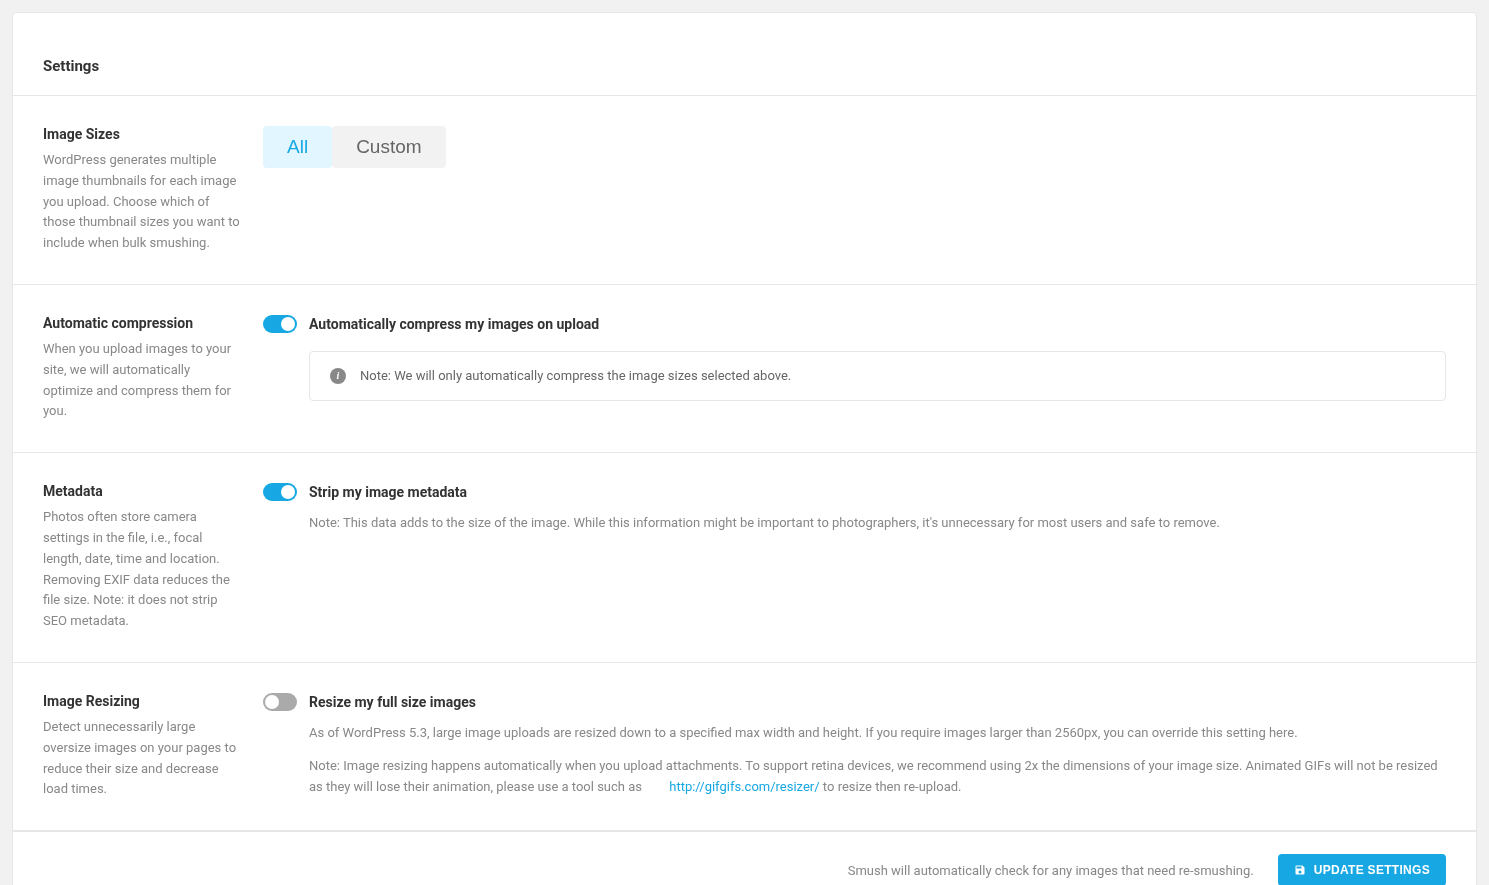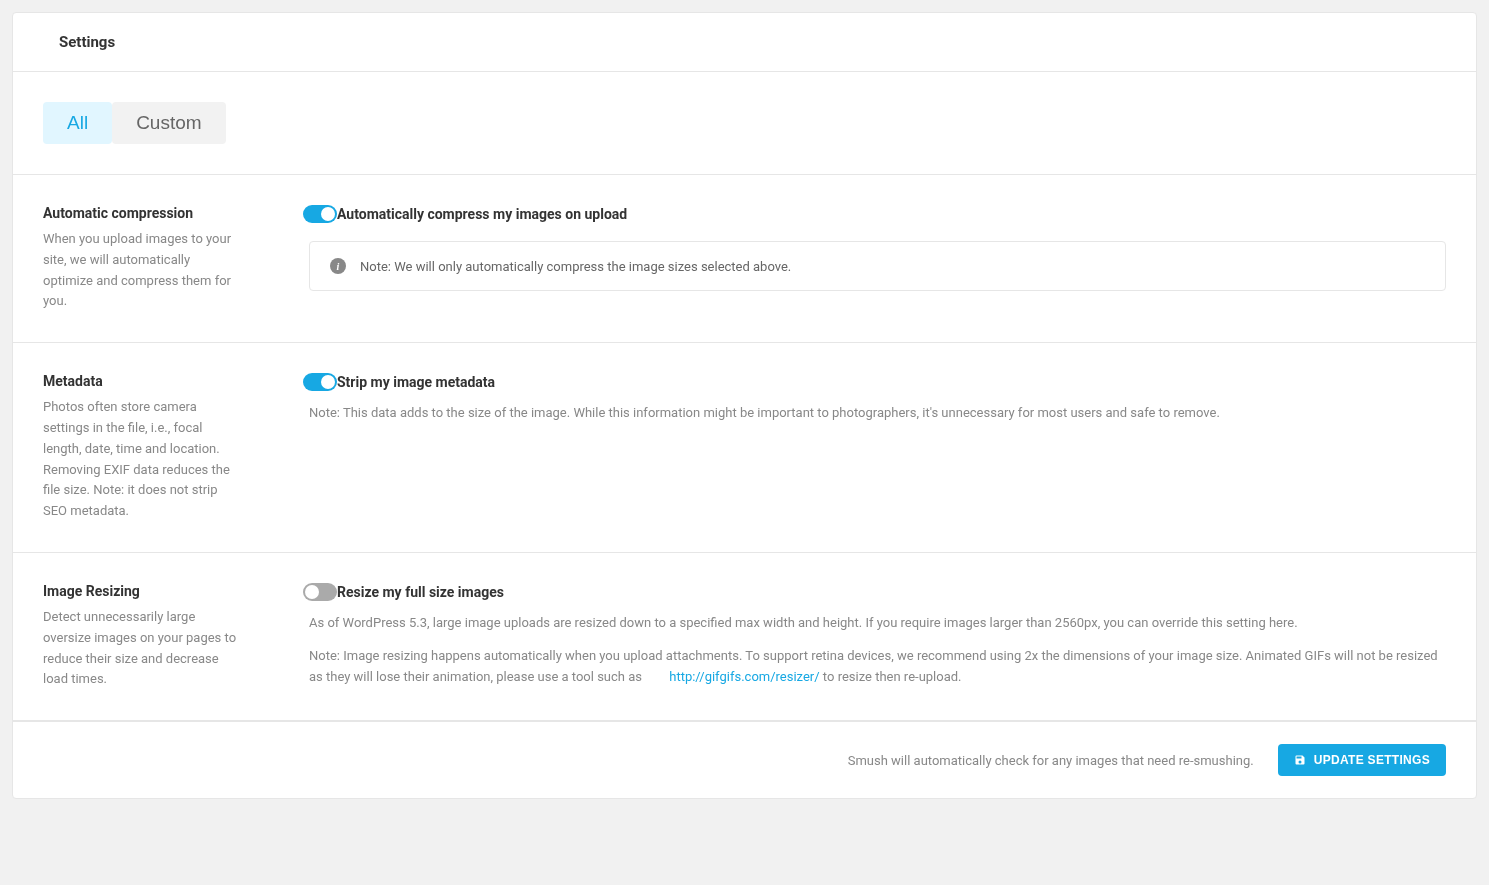--- a/index.html
+++ b/index.html
@@ -9,22 +9,23 @@
       padding: 12px;
       font-size: 13px;
       color: #333;
     }
     .panel {
       background: #fff;
       border: 1px solid #e6e6e6;
       border-radius: 4px;
     }
     .panel-header {
-      padding: 20px 46px;
+      padding: 20px 30px;
       border-bottom: 1px solid #e6e6e6;
+      margin-top: 24px;
     }
     .panel-header h2 {
       font-size: 15px;
       font-weight: 700;
       color: #333;
     }
     .section {
       display: flex;
       padding: 30px 30px;
       border-bottom: 1px solid #e6e6e6;
@@ -64,21 +65,21 @@
       border-radius: 4px;
     }
     .tab-btn.active {
       background: #e1f6ff;
       color: #17a8e3;
       font-weight: 500;
     }
     .toggle-row {
       display: flex;
       align-items: center;
-      margin-left: 40px;
+      gap: 12px;
     }
     .toggle {
       position: relative;
       width: 34px;
       height: 18px;
       background: #aaa;
       border-radius: 10px;
       cursor: pointer;
       flex-shrink: 0;
     }
@@ -178,20 +179,24 @@
 </head>
 <body>
 
 <div class="panel">
 
   <div class="panel-header">
     <h2>Settings</h2>
   </div>
 
   <div class="section">
+    <div class="section-left">
+      <h3>Image Sizes</h3>
+      <p>WordPress generates multiple image thumbnails for each image you upload. Choose which of those thumbnail sizes you want to include when bulk smushing.</p>
+    </div>
     <div class="section-right">
       <div class="tab-group">
         <button class="tab-btn active">All</button>
         <button class="tab-btn">Custom</button>
       </div>
     </div>
   </div>
 
   <div class="section">
     <div class="section-left">

